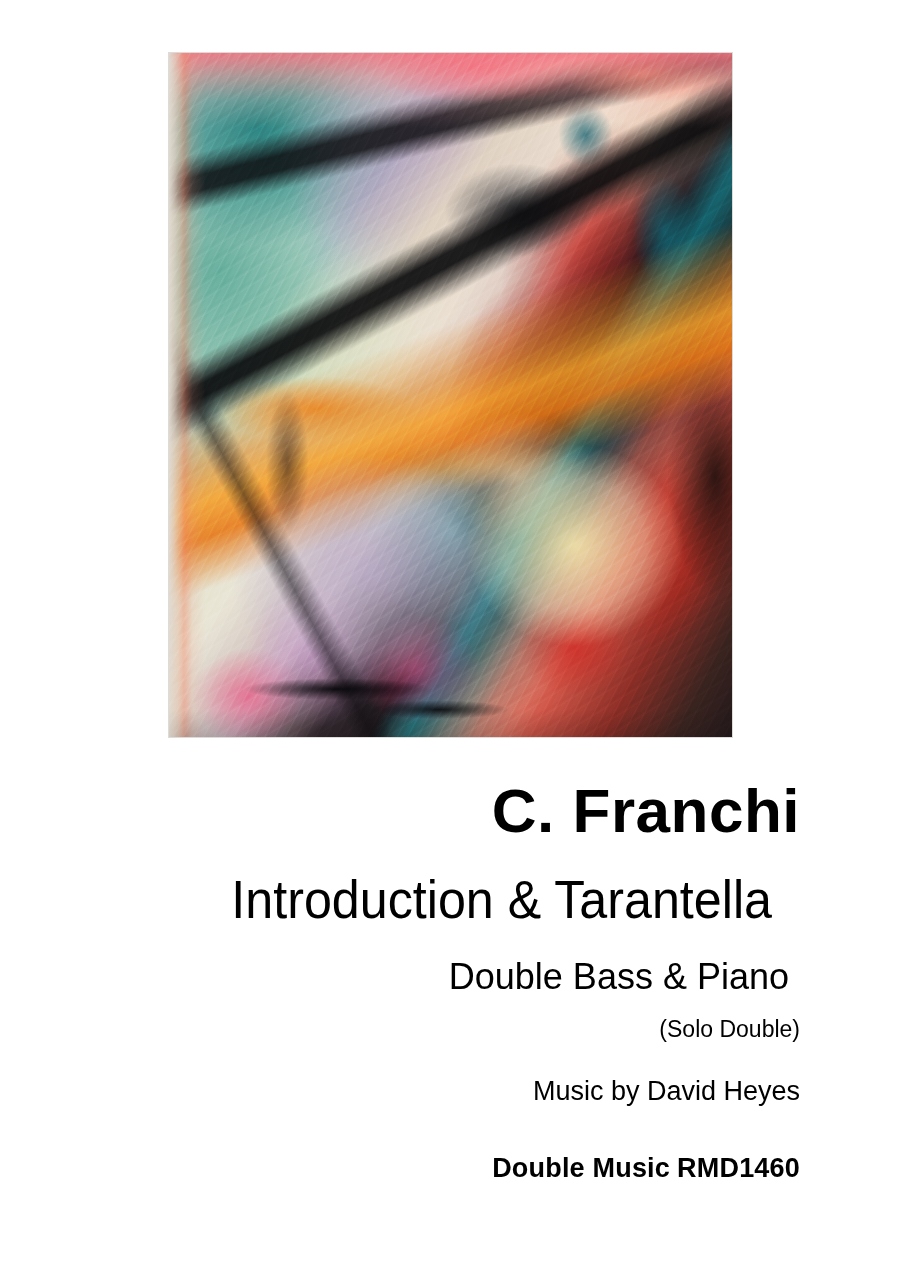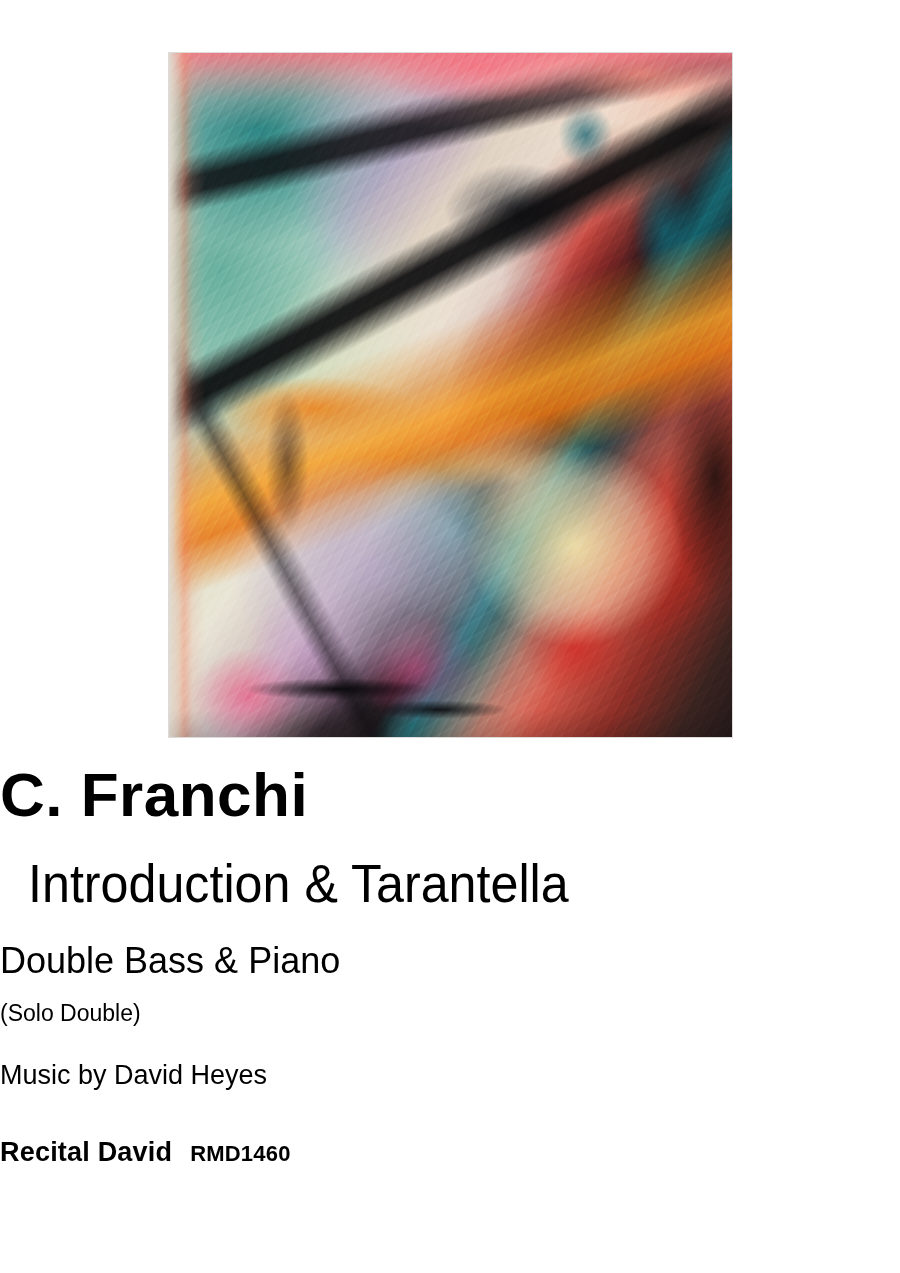--- a/index.html
+++ b/index.html
@@ -163,44 +163,44 @@
     background:
       linear-gradient(90deg, rgba(235,228,218,0.55) 0%, rgba(235,228,218,0) 3%),
       linear-gradient(0deg, rgba(30,20,20,0.18) 0%, rgba(30,20,20,0) 4%),
       radial-gradient(ellipse 120% 120% at 50% 50%, rgba(0,0,0,0) 62%, rgba(0,0,0,0.12) 100%);
   }
 
   
   #title-block {
     position: absolute;
     left: 0;
-    top: 764px;
+    top: 780px;
     width: 800px;
-    text-align: left;
+    text-align: right;
   }
   .composer {
     font-size: 62px;
     font-weight: bold;
     letter-spacing: 0.5px;
     line-height: 1.0;
     margin: 0;
     padding: 0;
   }
   .work-title {
     font-size: 54px;
     font-weight: normal;
     line-height: 1.0;
     margin: 30px 0 0 0;
     transform: scaleX(0.93);
   }
   .instrumentation {
     font-size: 36px;
     font-weight: normal;
     line-height: 1.0;
-    margin: 33px 0 0 0;
+    margin: 33px 11px 0 0;
   }
   .tuning {
     font-size: 23px;
     font-weight: normal;
     line-height: 1.0;
     margin: 23px 0 0 0;
   }
   .editor {
     font-size: 27px;
     font-weight: normal;
@@ -210,24 +210,24 @@
   .publisher-line {
     margin: 50px 0 0 0;
     line-height: 1.0;
   }
   .publisher-name {
     font-size: 27px;
     font-weight: bold;
     letter-spacing: 0.2px;
   }
   .catalog-number {
-    font-size: 22px;
+    font-size: 27px;
     font-weight: bold;
     letter-spacing: 0.2px;
-    margin-left: 18px;
+    margin-left: 7px;
   }
 </style>
 </head>
 <body>
 
 <div id="cover-artwork">
   <div class="paint layer-base"></div>
   <div class="paint layer-teal"></div>
   <div class="paint layer-mauve"></div>
   <div class="paint layer-cream"></div>
@@ -244,15 +244,15 @@
   <div class="paint layer-vignette"></div>
 </div>
 
 <div id="title-block">
   <div class="composer">C. Franchi</div>
   <div class="work-title">Introduction &amp; Tarantella</div>
   <div class="instrumentation">Double Bass &amp; Piano</div>
   <div class="tuning">(Solo Double)</div>
   <div class="editor">Music by David Heyes</div>
   <div class="publisher-line">
-    <span class="publisher-name">Recital David</span><span class="catalog-number">RMD1460</span>
+    <span class="publisher-name">Double Music</span><span class="catalog-number">RMD1460</span>
   </div>
 </div>
 
 </body></html>

